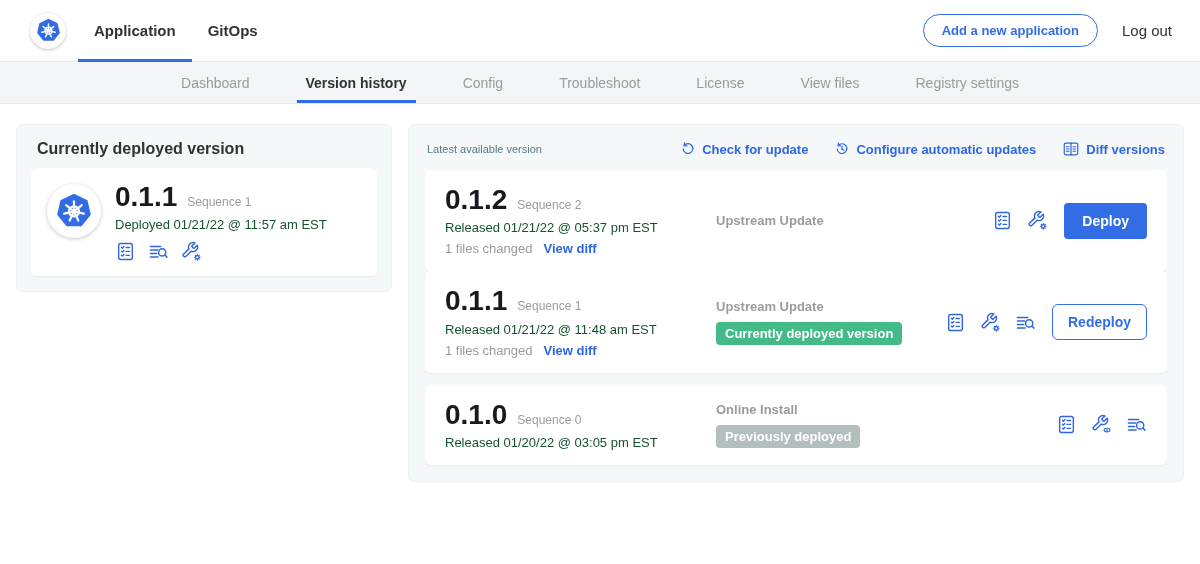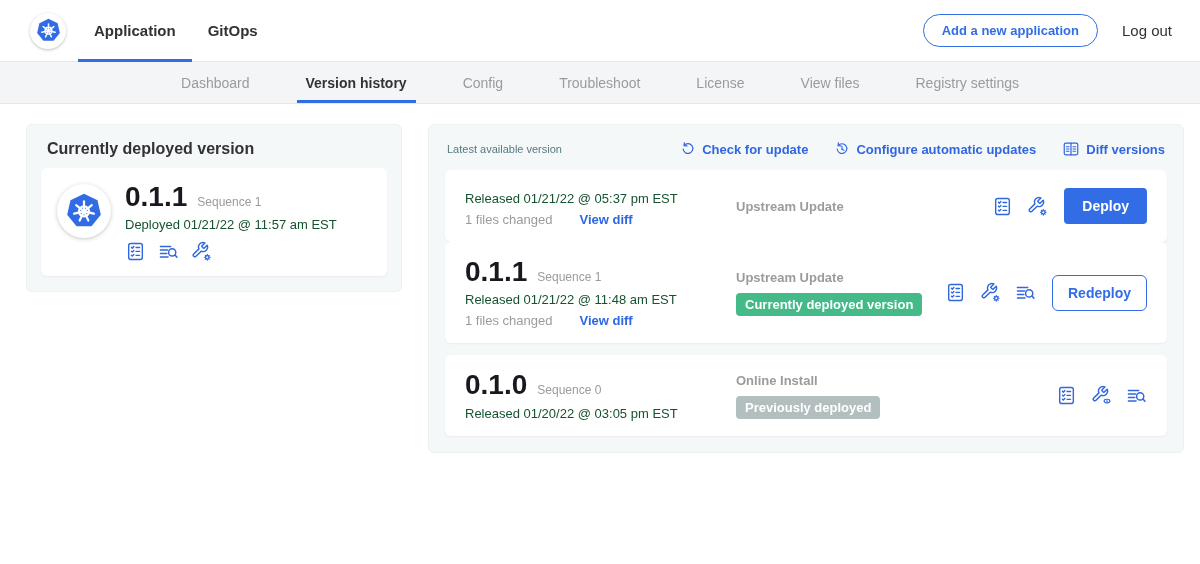--- a/index.html
+++ b/index.html
@@ -28,21 +28,21 @@
   .subnav { height:42px; background:#f4f5f6; border-bottom:1px solid #e5e8ea;
     display:flex; justify-content:center; gap:38px; }
   .subnav-item { display:flex; align-items:center; padding:0 9px; font-size:14px;
     color:#9b9b9b; cursor:pointer; position:relative; }
   .subnav-item.active { color:#323232; font-weight:700; }
   .subnav-item.active::after { content:""; position:absolute; left:0; right:0; bottom:0;
     height:3px; background:#326de6; }
 
   
   .main { display:flex; gap:16px; padding:20px 16px 0; align-items:flex-start; }
-  .panel { background:#f5f8f9; border:1px solid #edf1f3; border-radius:6px;margin-left:10px; }
+  .panel { background:#f5f8f9; border:1px solid #edf1f3; border-radius:6px; }
   .deployed-panel { width:376px; padding:13px 14px 15px; }
   .panel-title-dark { font-size:16px; font-weight:700; color:#323232; margin:2px 6px 10px; }
   .deployed-card { background:#fff; border-radius:6px; box-shadow:0 1px 2px rgba(0,0,0,.06);
     padding:14px 16px; display:flex; gap:14px; }
   .k8s-badge { width:54px; height:54px; border-radius:50%; background:#fff; flex:none;
     box-shadow:0 1px 4px rgba(0,0,0,.22); display:flex; align-items:center;
     justify-content:center; margin-top:2px; }
   .k8s-badge svg { width:40px; height:40px; }
   .ver-row { display:flex; align-items:baseline; gap:10px; }
   .ver-num { font-size:28px; font-weight:700; color:#17191e; line-height:1.05; }
@@ -57,21 +57,21 @@
   .panel-title-slate { font-size:11px; font-weight:400; color:#577981; }
   .head-actions { margin-left:auto; display:flex; align-items:center; gap:26px; }
   .head-link { display:flex; align-items:center; gap:6px; color:#3066e0; font-size:13px;
     font-weight:700; cursor:pointer; }
   .head-link .icon { width:16px; height:16px; cursor:pointer; }
   .head-link .icon-lg { width:18px; height:18px; }
 
   .version-card { background:#fff; border-radius:6px; box-shadow:0 1px 2px rgba(0,0,0,.05);
     padding:15px 20px; display:flex; align-items:center; }
   .vc-left { width:251px; flex:none; }
-  .files-row { display:flex; align-items:center; gap:27px; margin-top:6px; }
+  .files-row { display:flex; align-items:center; gap:11px; margin-top:6px; }
   .files-txt { font-size:13px; color:#9b9b9b; }
   .view-diff { font-size:13px; font-weight:700; color:#3066e0; cursor:pointer; }
   .vc-mid { flex:1; padding-left:20px; }
   .source-label { font-size:13px; font-weight:700; color:#9b9b9b; }
   .badge { display:inline-block; margin-top:8px; padding:4px 9px; border-radius:4px;
     font-size:13px; font-weight:700; color:#fff; }
   .badge-green { background:#44ba89; }
   .badge-gray  { background:#b3bebe; }
   .vc-right { display:flex; align-items:center; gap:14px; flex:none; }
   .btn-primary { background:#326de6; color:#fff; border:none; border-radius:4px;
@@ -240,20 +240,24 @@
           <svg class="icon icon-lg">
               <use href="#sym-diff"></use>
             </svg>
           <span>Diff versions</span>
         </div>
       </div>
     </div>
 
     <div class="version-card">
       <div class="vc-left">
+        <div class="ver-row">
+          <span class="ver-num">0.1.2</span>
+          <span class="ver-seq">Sequence 2</span>
+        </div>
         <div class="ver-date">Released 01/21/22 @ 05:37 pm EST</div>
         <div class="files-row">
           <span class="files-txt">1 files changed</span>
           <span class="view-diff">View diff</span>
         </div>
       </div>
       <div class="vc-mid">
         <div class="source-label">Upstream Update</div>
       </div>
       <div class="vc-right">

